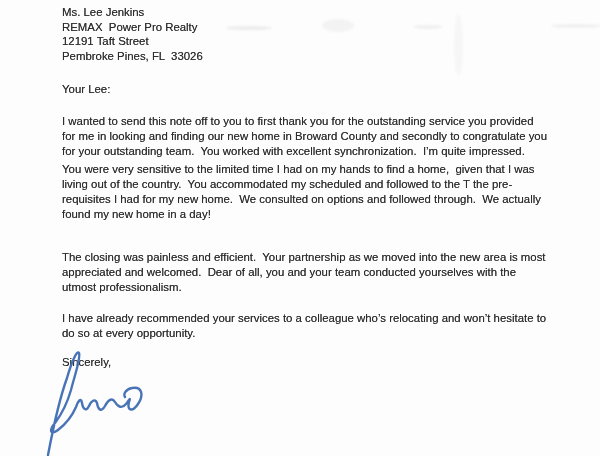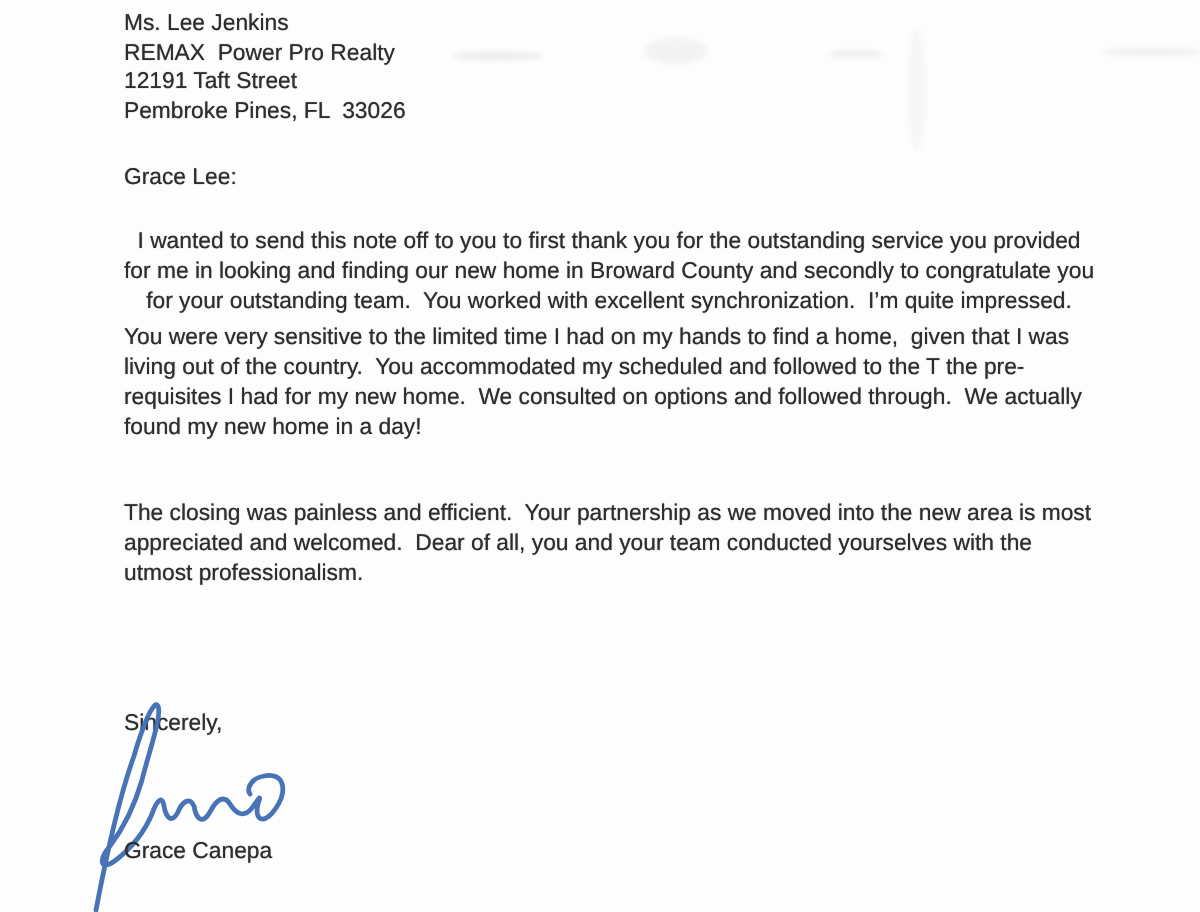--- a/index.html
+++ b/index.html
@@ -21,21 +21,21 @@
     position: absolute;
     left: 38px;
     white-space: pre;
     font-size: 11.4px;
     line-height: 15px;
     color: #2d2d2d;
     text-shadow: 0 0 0.5px rgba(45,45,45,0.75);
   }
   #recipient   { top: 5px;  line-height: 14.7px; }
   #salutation  { top: 82px; }
-  #para-1      { top: 114px; text-align: center; }
+  #para-1      { top: 114px; }
   #para-2      { top: 162px; }
   #para-3      { top: 250px; }
   #para-4      { top: 311px; }
   #closing     { top: 355px; }
   #sender-name { top: 419px; }
   #signature-svg {
     position: absolute;
     left: 8px;
     top: 336px;
     pointer-events: none;
@@ -59,35 +59,37 @@
 </head>
 <body>
 
 <div id="page">
 
   <div class="txt" id="recipient">Ms. Lee Jenkins
 REMAX  Power Pro Realty
 12191 Taft Street
 Pembroke Pines, FL  33026</div>
 
-  <div class="txt" id="salutation">Grace Lee:</div>
+  <div class="txt" id="salutation">Your Lee:</div>
 
   <div class="txt" id="para-1">I wanted to send this note off to you to first thank you for the outstanding service you provided
 for me in looking and finding our new home in Broward County and secondly to congratulate you
 for your outstanding team.  You worked with excellent synchronization.  I’m quite impressed.</div>
 
   <div class="txt" id="para-2">You were very sensitive to the limited time I had on my hands to find a home,  given that I was
 living out of the country.  You accommodated my scheduled and followed to the T the pre-
 requisites I had for my new home.  We consulted on options and followed through.  We actually
 found my new home in a day!</div>
 
   <div class="txt" id="para-3">The closing was painless and efficient.  Your partnership as we moved into the new area is most
 appreciated and welcomed.  Dear of all, you and your team conducted yourselves with the
 utmost professionalism.</div>
 
+  <div class="txt" id="para-4">I have already recommended your services to a colleague who’s relocating and won’t hesitate to
+do so at every opportunity.</div>
 
   <div class="txt" id="closing">Sincerely,</div>
 
   <svg id="signature-svg" width="140" height="120" viewBox="0 0 140 120">
     <path fill="none" stroke-width="2.4" stroke-linecap="round" stroke-linejoin="round" opacity="0.95" d="M 16 119
              C 20 98, 27 64, 35 42
              C 39 28, 45 13, 47 17
              C 49 22, 43 38, 39 54
              C 35 68, 29 79, 23 87
              C 17 94, 18 100, 26 94
@@ -97,21 +99,20 @@
              C 59 65, 63 62, 65 67
              C 66 73, 69 77, 73 70
              C 76 64, 80 61, 83 66
              C 86 71, 90 73, 94 68
              C 97 64, 99 60, 97 66
              C 95 74, 100 77, 106 68
              C 112 59, 110 50, 100 52
              C 94 53, 91 58, 93 61" stroke="#3e6db3"></path>
   </svg>
 
-  <div class="txt" id="sender-name">Grace Canepa</div>
 
   <div class="smudge s1"></div>
   <div class="smudge s2"></div>
   <div class="smudge s3"></div>
   <div class="smudge s4"></div>
   <div class="smudge s5"></div>
   <div class="smudge edge-right"></div>
 
 </div>
 

